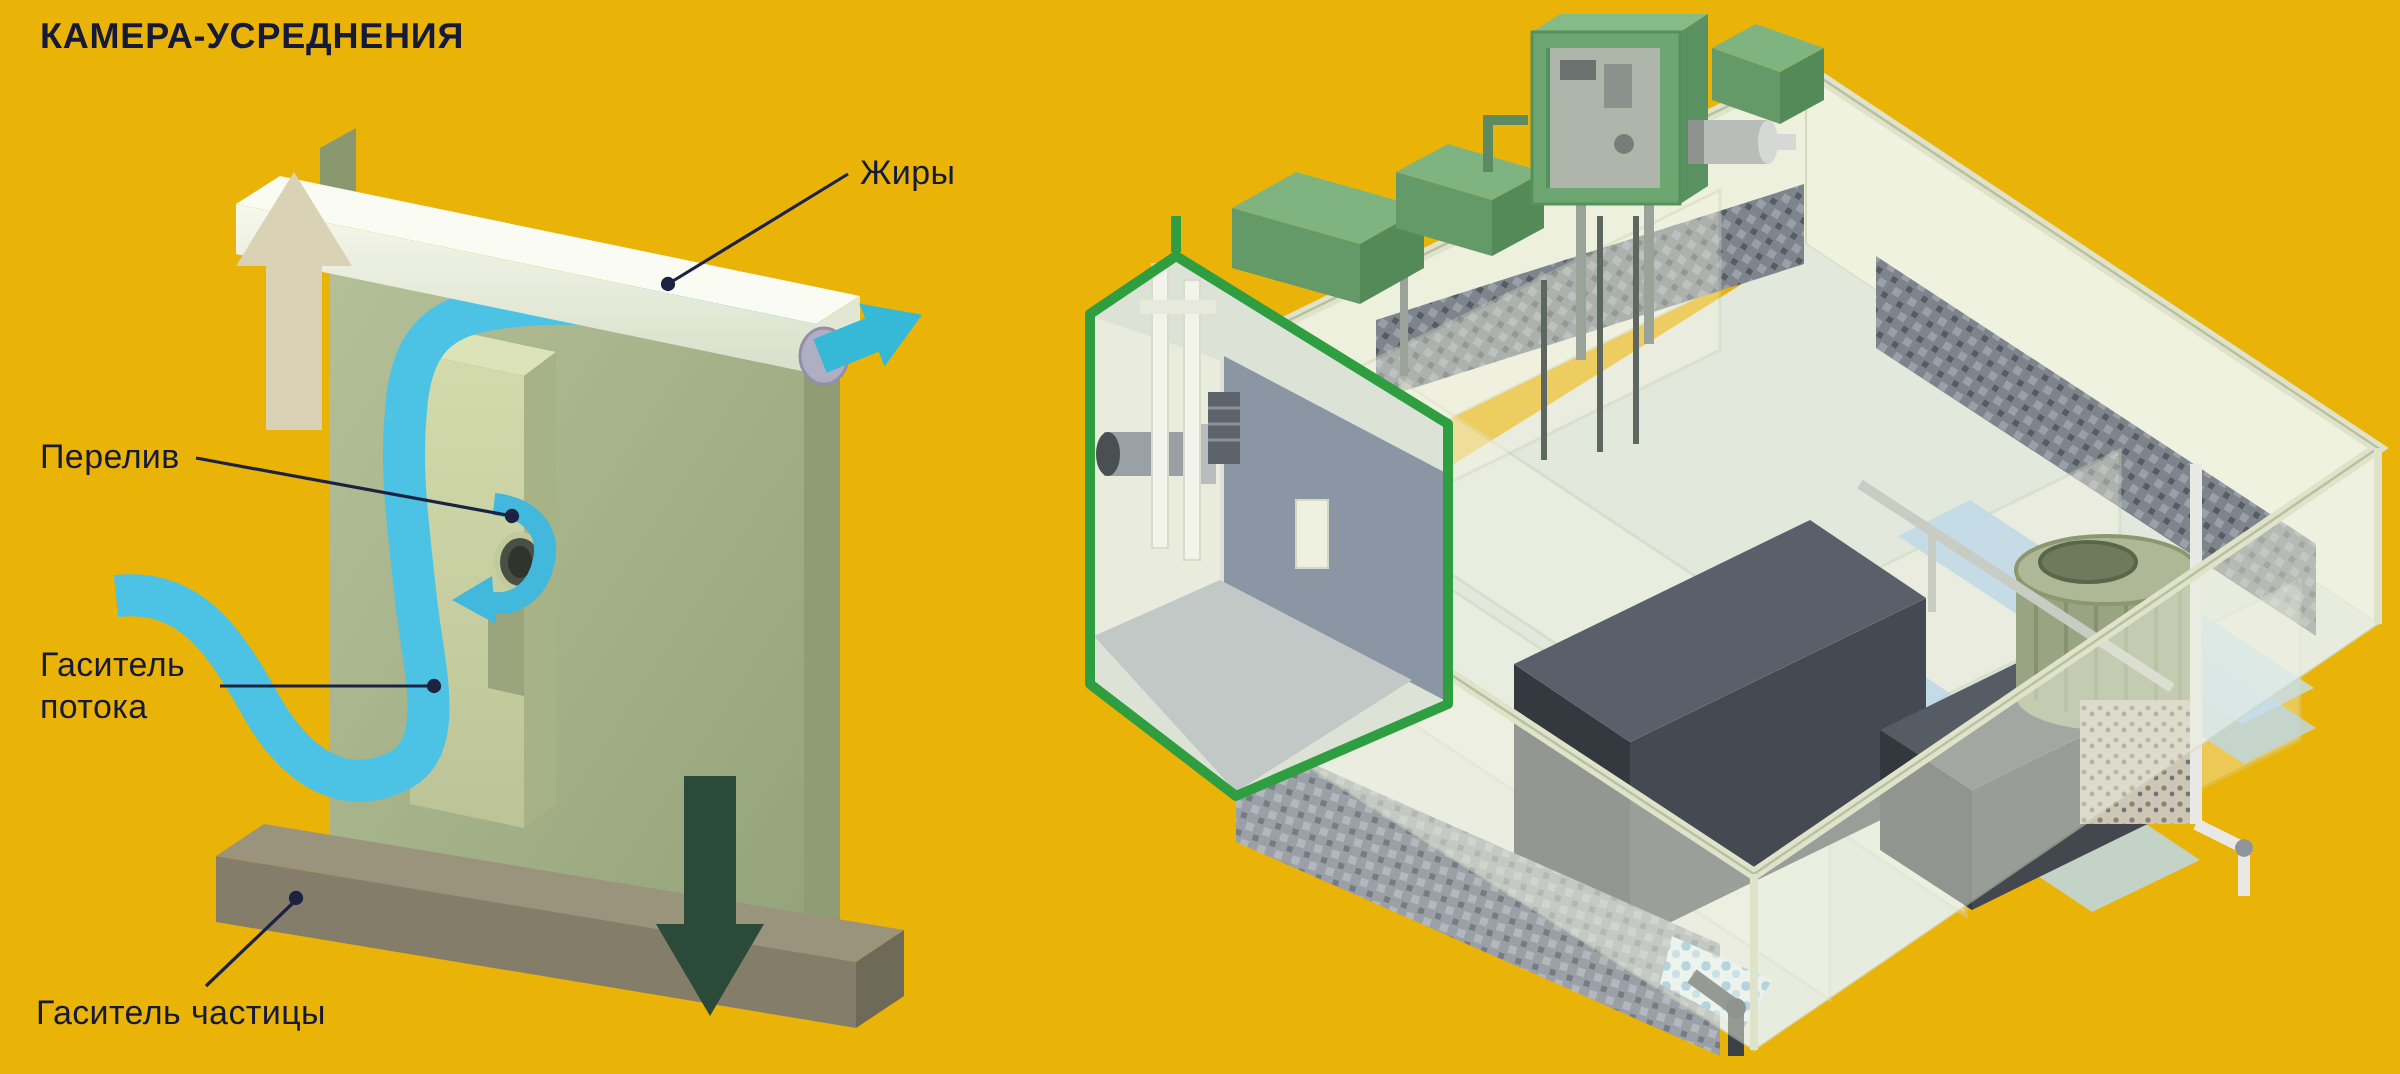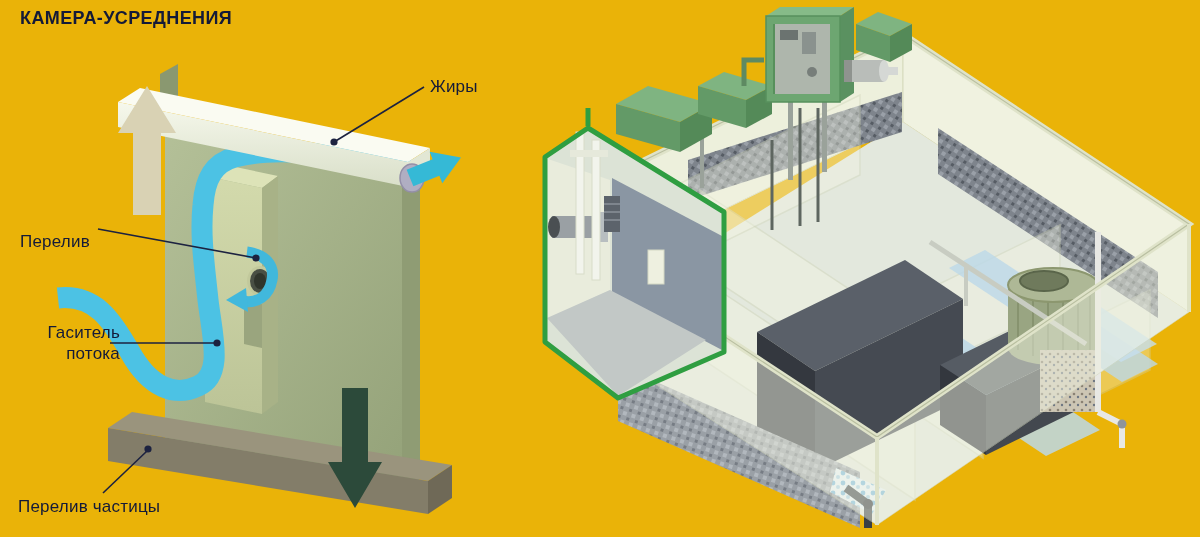--- a/index.html
+++ b/index.html
@@ -281,17 +281,17 @@
 
       <g>
         <line x1="588" y1="126" x2="588" y2="108" stroke="#2f9e41" stroke-width="5"></line>
         <polygon points="588,128 545,157 545,342 618,398 724,352 724,212" fill="none" stroke="#2f9e41" stroke-width="5" stroke-linejoin="round"></polygon>
       </g>
     </g>
   </svg>
 
   <div id="title">КАМЕРА-УСРЕДНЕНИЯ</div>
   <div class="lbl" style="left:430px;top:76px;">Жиры</div>
-  <div class="lbl" style="left:20px;top:231px;">Перелив</div>
-  <div class="lbl wrap" style="left:20px;top:322px;width:100px;text-align:right;">Гаситель потока</div>
-  <div class="lbl" style="left:18px;top:496px;">Перелив частицы</div>
+  <div class="lbl" style="left:20px;top:218px;">Перелив</div>
+  <div class="lbl wrap" style="left:20px;top:322px;width:100px;">Гаситель потока</div>
+  <div class="lbl" style="left:18px;top:496px;">Гаситель частицы</div>
 
 </div>
 
 </body></html>

